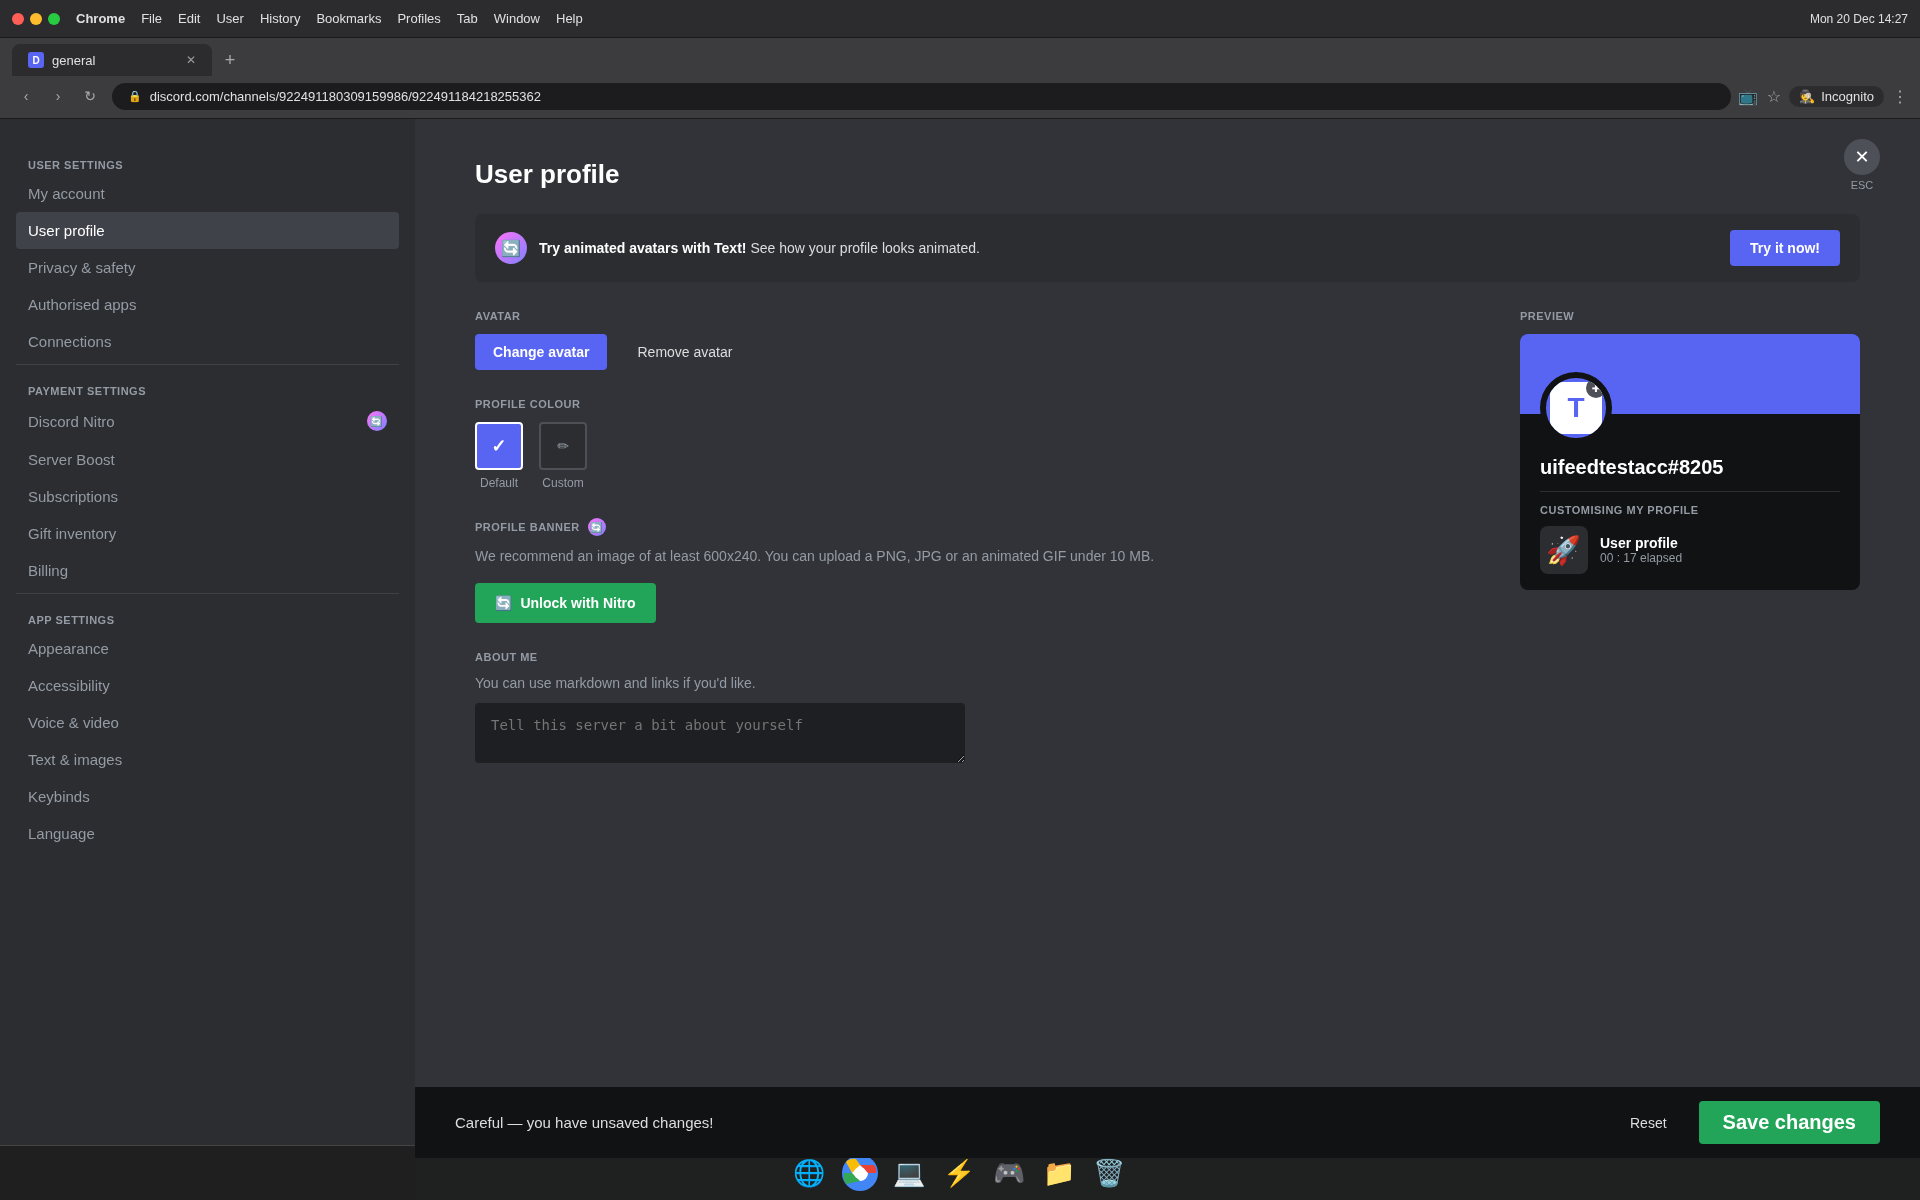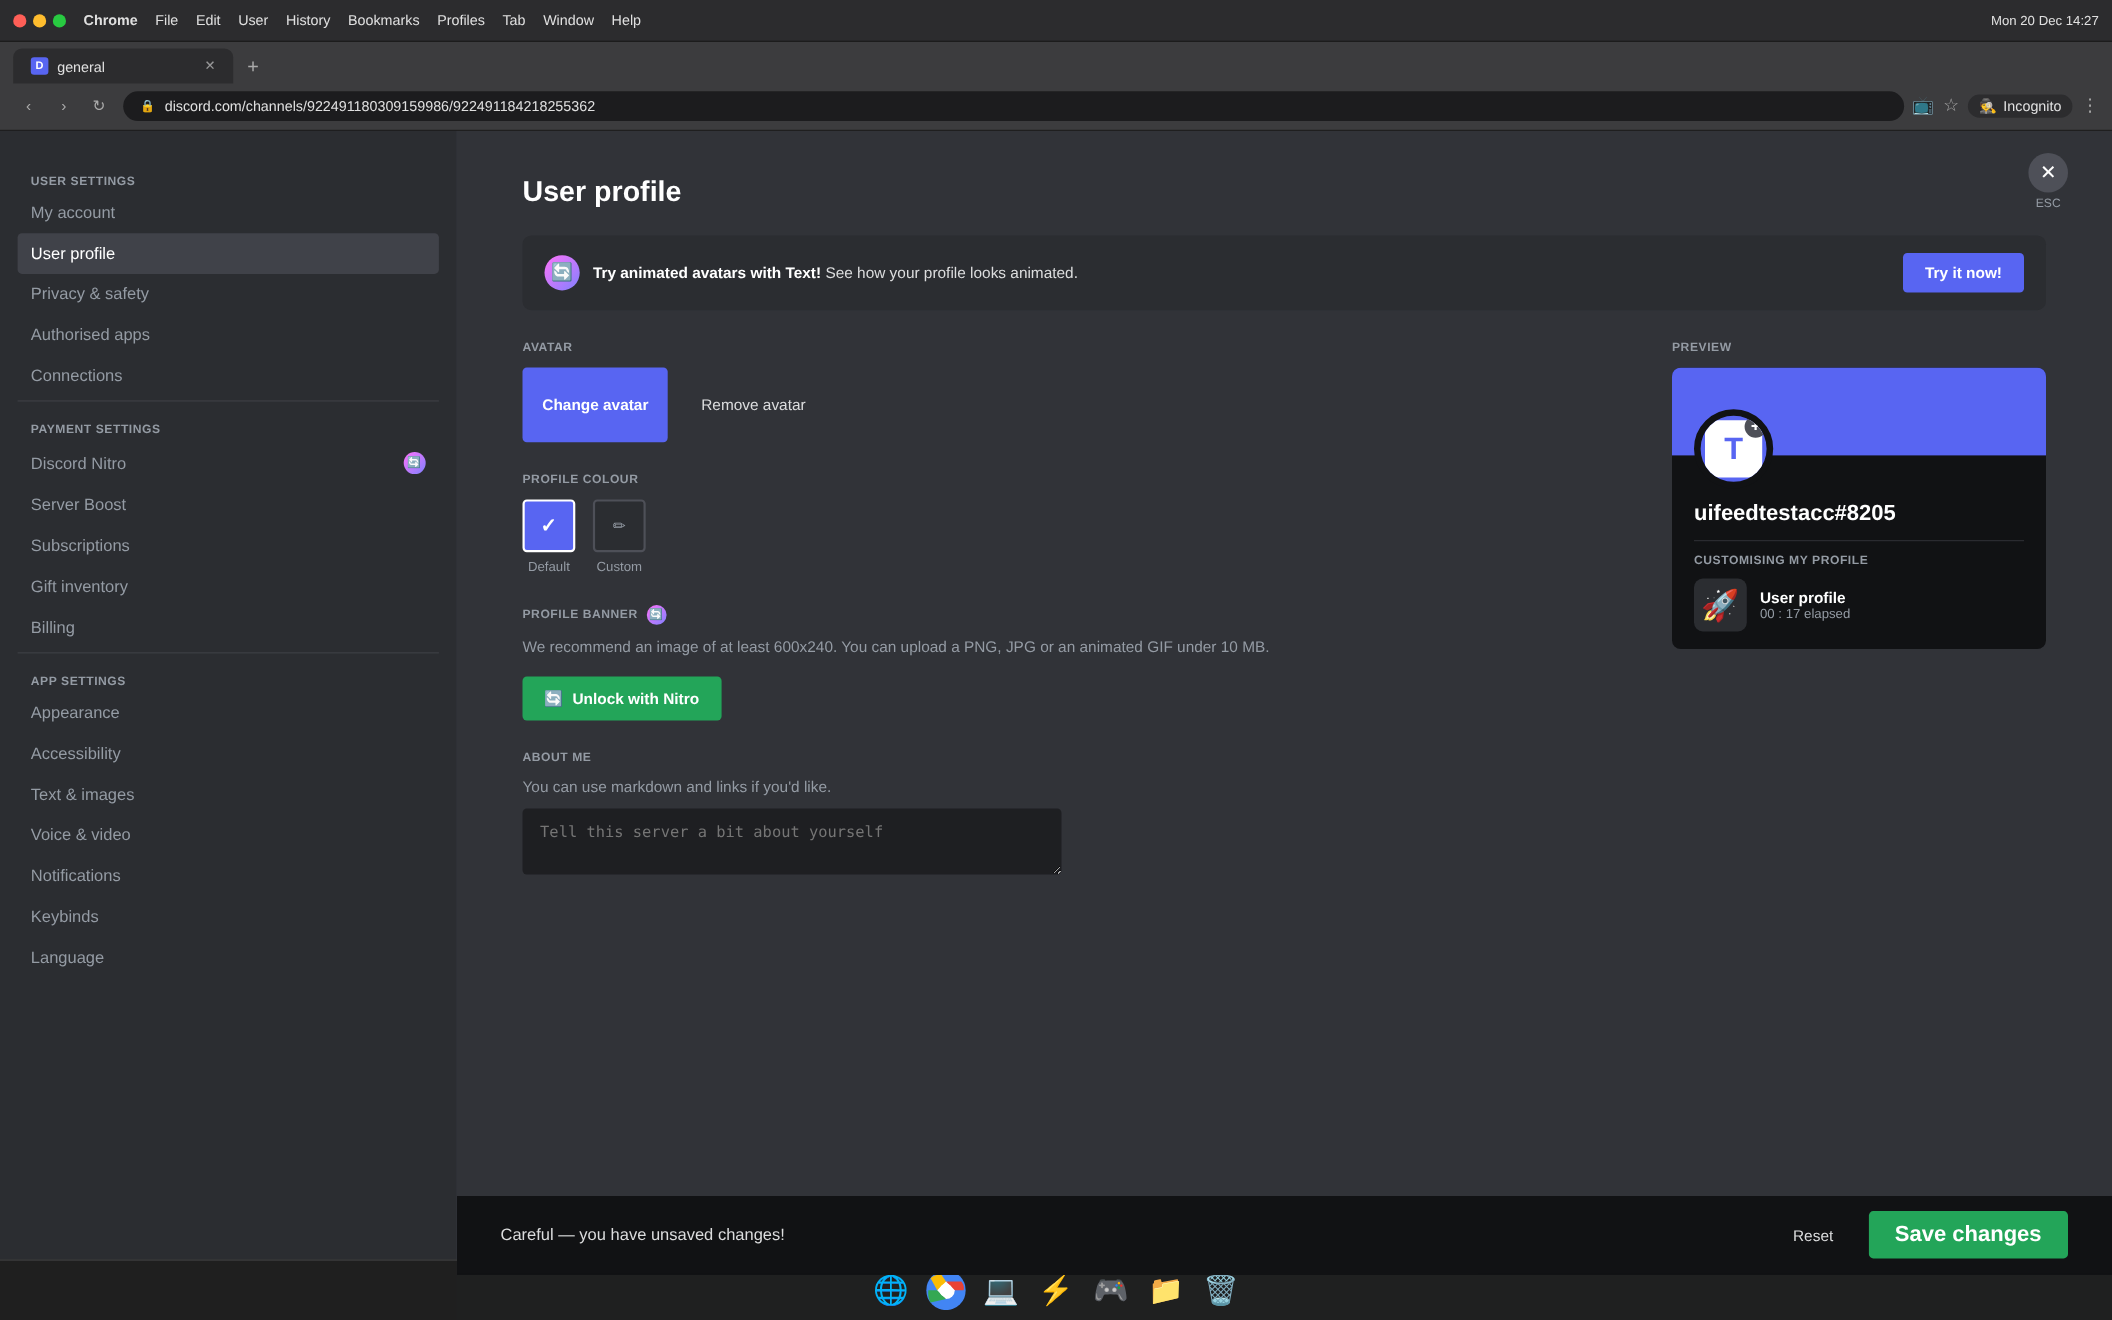--- a/index.html
+++ b/index.html
@@ -272,21 +272,21 @@
     .avatar-buttons {
       display: flex;
       gap: 12px;
       margin-top: 8px;
     }
     .btn-change-avatar {
       background: #5865f2;
       color: white;
       border: none;
       border-radius: 4px;
-      padding: 26px 18px;
+      padding: 10px 18px;
       font-size: 14px;
       font-weight: 600;
       cursor: pointer;
     }
     .btn-remove-avatar {
       background: transparent;
       color: #dcddde;
       border: none;
       padding: 10px 18px;
       font-size: 14px;
@@ -700,27 +700,24 @@
     <div class="divider-line"></div>
 
     <div class="sidebar-section-label">APP SETTINGS</div>
     <div class="sidebar-item">
       <span>Appearance</span>
     </div>
     <div class="sidebar-item">
       <span>Accessibility</span>
     </div>
     <div class="sidebar-item">
+      <span>Voice &amp; video</span>
+    </div>
+    <div class="sidebar-item">
       <span>Text &amp; images</span>
-    </div>
-    <div class="sidebar-item">
-      <span>Voice &amp; video</span>
-    </div>
-    <div class="sidebar-item">
-      <span>Notifications</span>
     </div>
     <div class="sidebar-item">
       <span>Keybinds</span>
     </div>
     <div class="sidebar-item">
       <span>Language</span>
     </div>
   </div>
 
   <div class="main-content">

